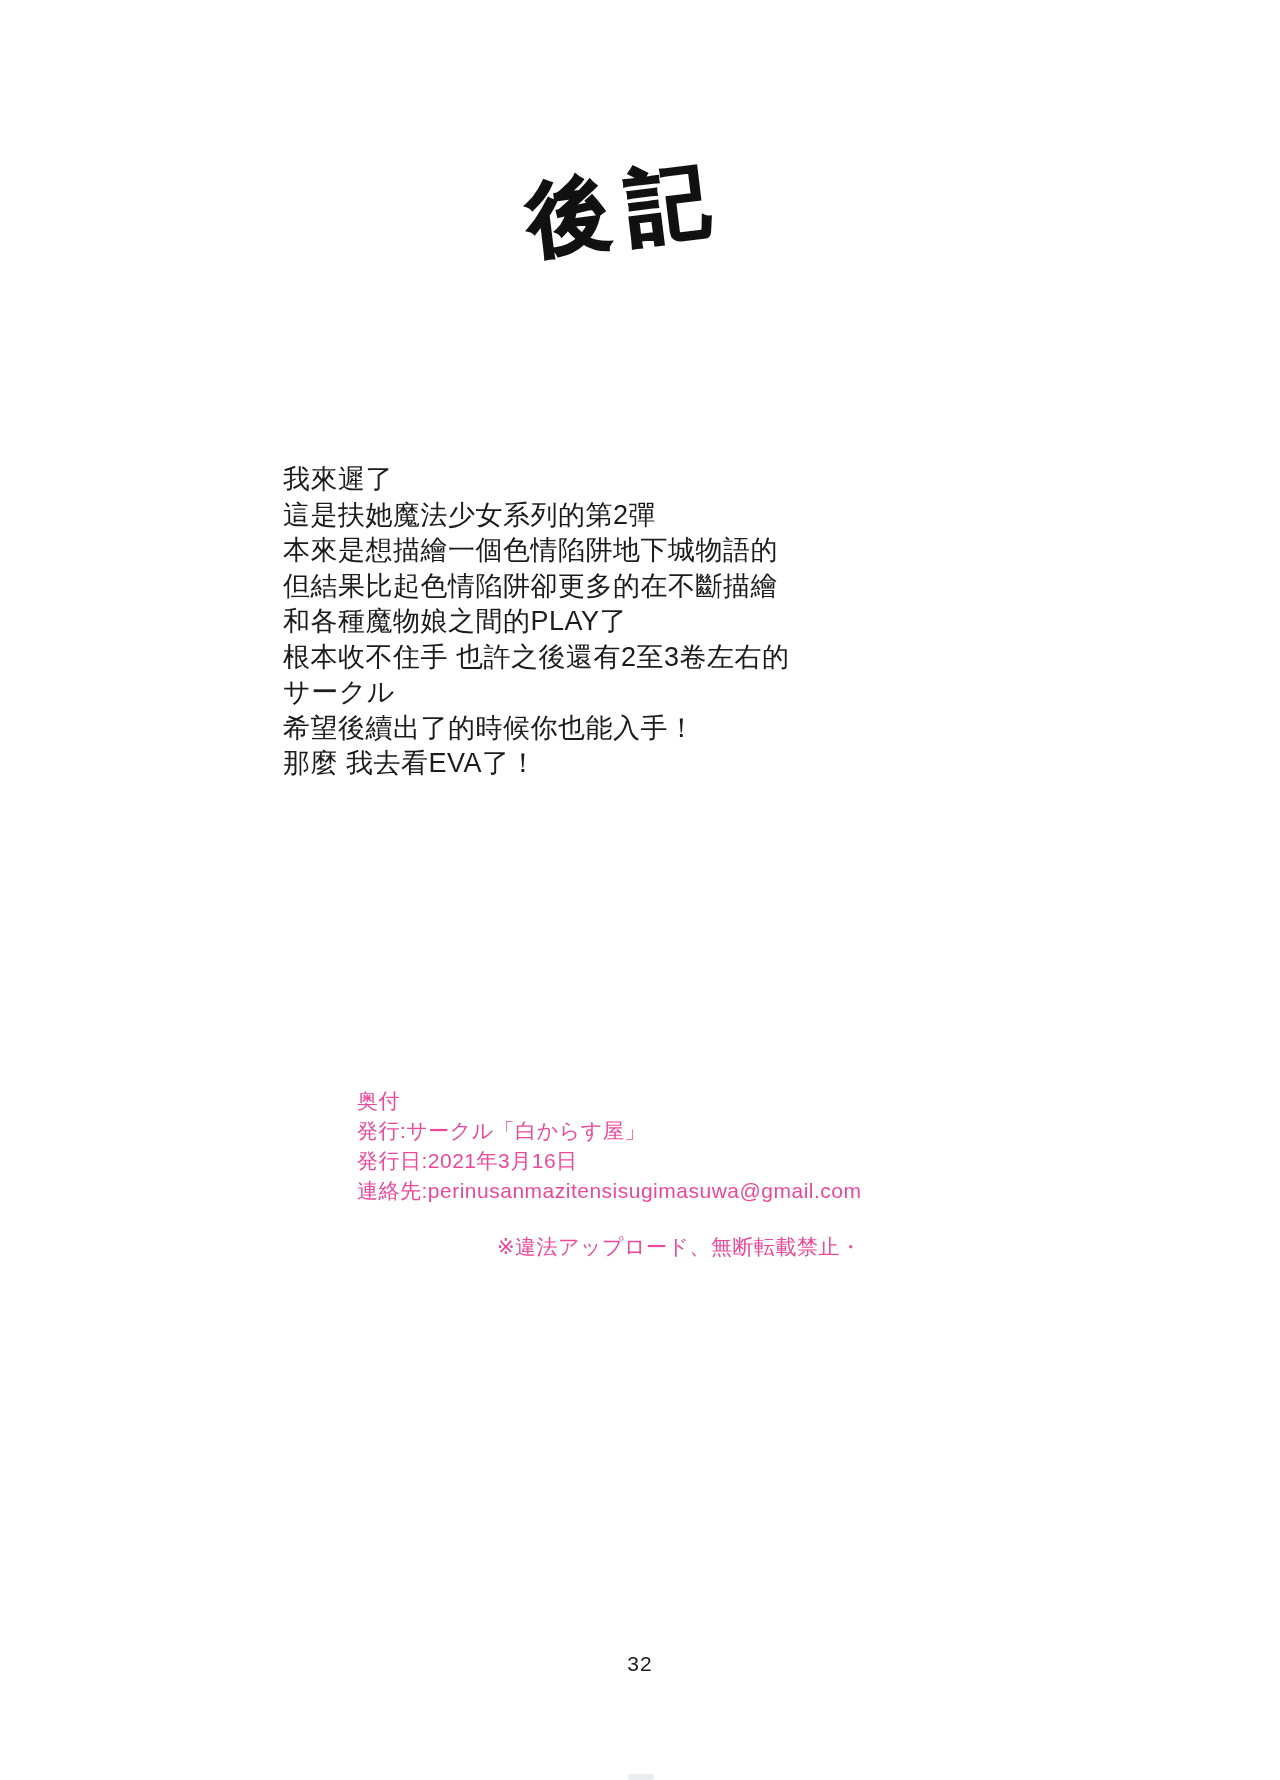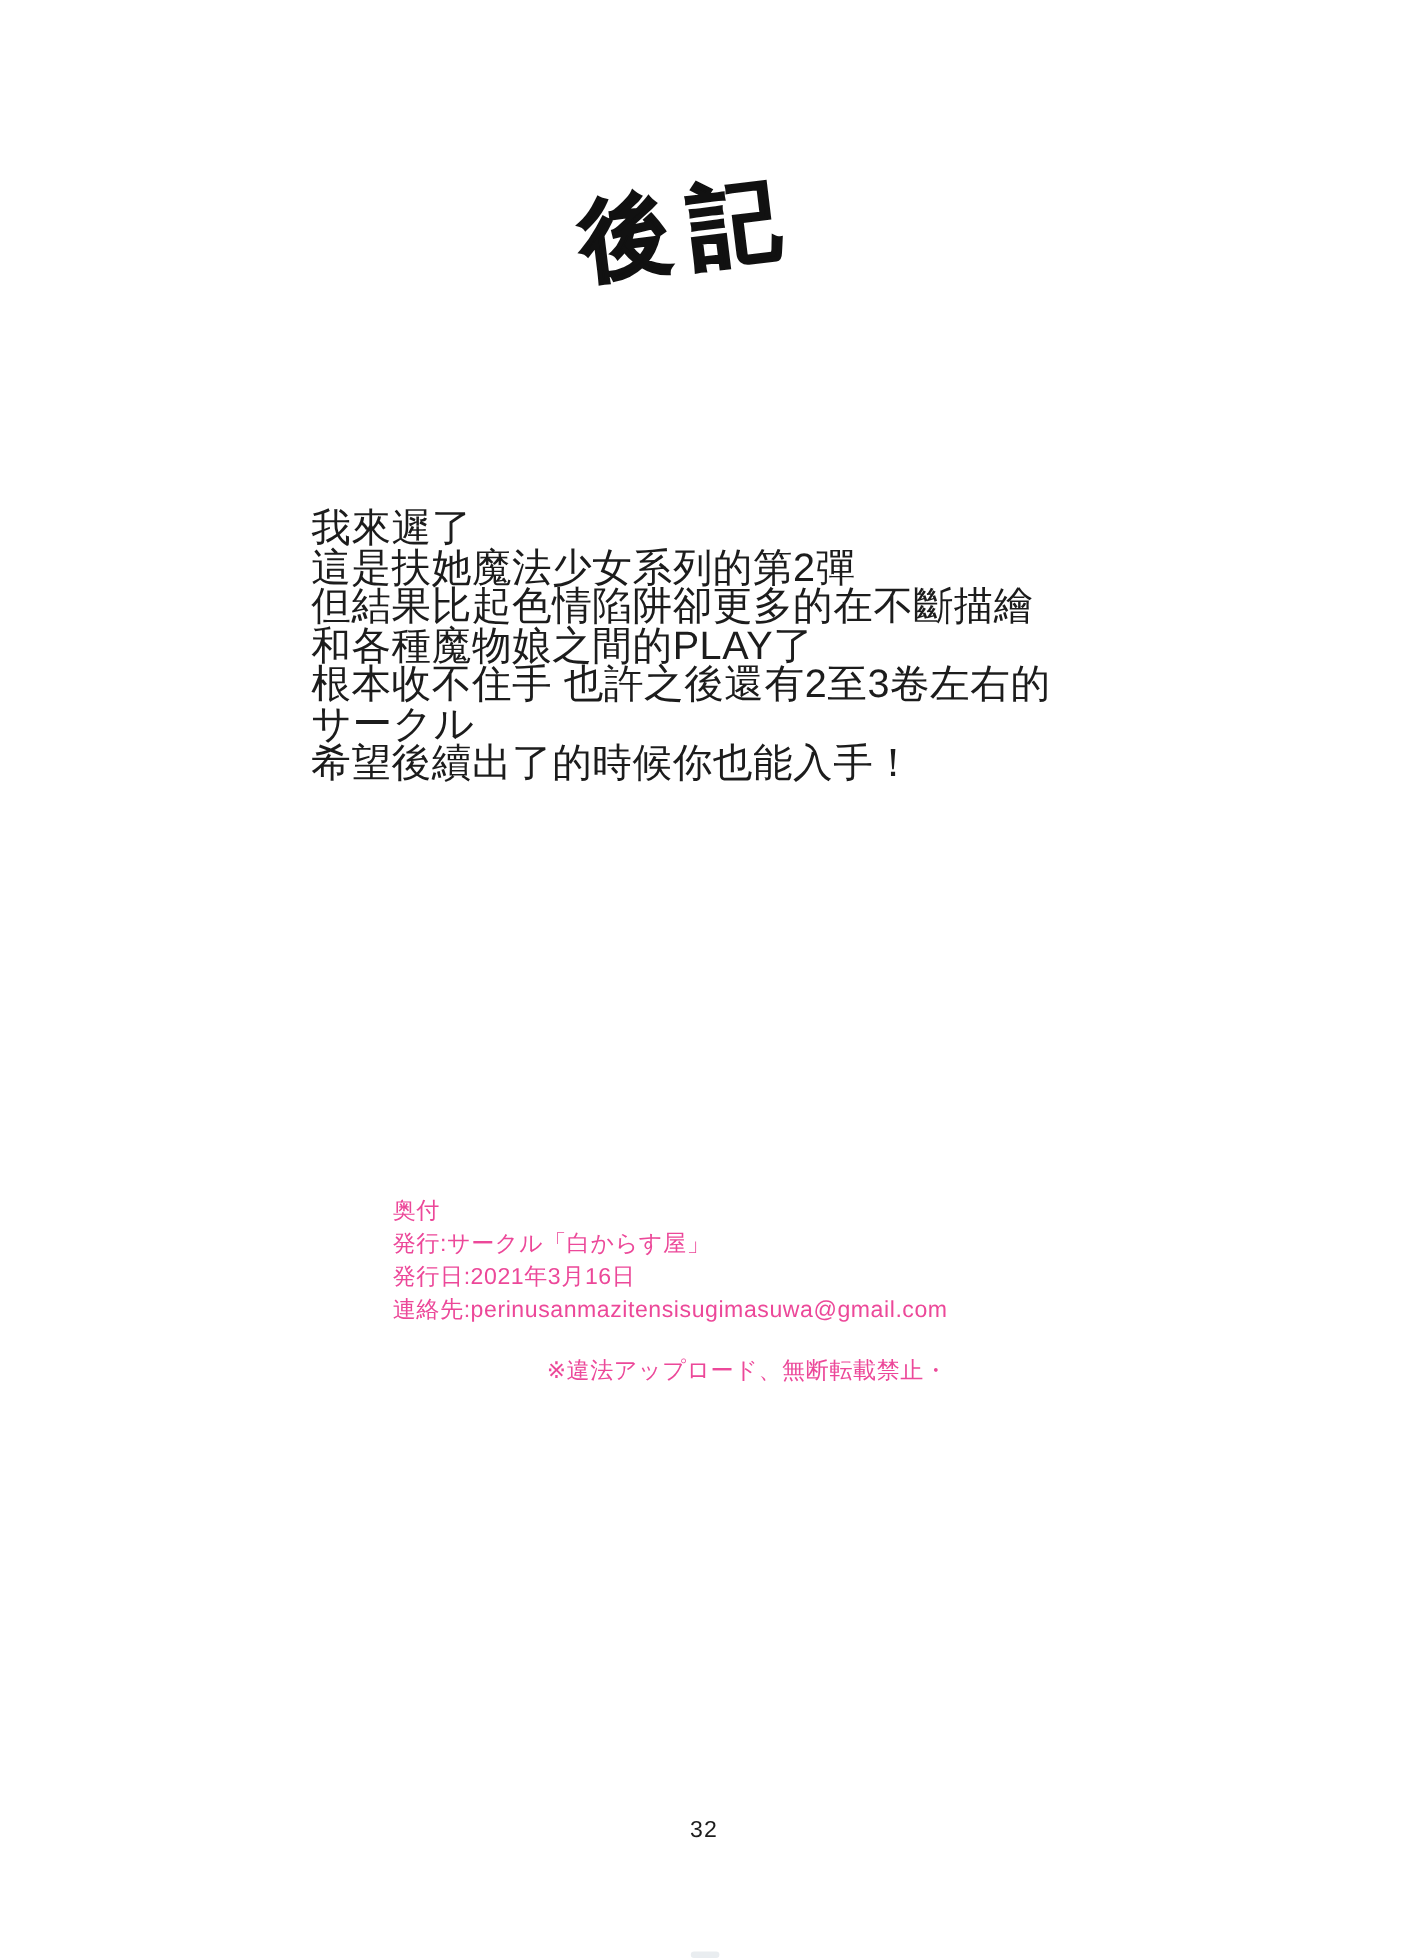--- a/index.html
+++ b/index.html
@@ -33,21 +33,21 @@
     transform-origin: center center;
     color: #111111;
     -webkit-text-stroke: 2px #111111;
     white-space: nowrap;
   }
   
   .body-text {
     position: absolute;
     left: 283px;
     top: 462px;
-    font-size: 36px;
+    font-size: 27px;
     line-height: 35.5px;
     letter-spacing: 0.5px;
     color: #1c1c1c;
     white-space: nowrap;
   }
   .body-text .line {
     height: 35.5px;
   }
   
   .colophon {
@@ -92,25 +92,27 @@
 </head>
 <body>
 
 <div class="page">
 
   <div class="title">後記</div>
 
   <div class="body-text">
     <div class="line">我來遲了</div>
     <div class="line">這是扶她魔法少女系列的第2彈</div>
+    <div class="line">本來是想描繪一個色情陷阱地下城物語的</div>
     <div class="line">但結果比起色情陷阱卻更多的在不斷描繪</div>
     <div class="line">和各種魔物娘之間的PLAY了</div>
     <div class="line">根本收不住手 也許之後還有2至3卷左右的</div>
     <div class="line">サークル</div>
     <div class="line">希望後續出了的時候你也能入手！</div>
+    <div class="line">那麼 我去看EVA了！</div>
   </div>
 
   <div class="colophon">
     <div class="line">奥付</div>
     <div class="line">発行:サークル「白からす屋」</div>
     <div class="line">発行日:2021年3月16日</div>
     <div class="line">連絡先:perinusanmazitensisugimasuwa@gmail.com</div>
     <div class="line notice">※違法アップロード、無断転載禁止・</div>
   </div>
 

